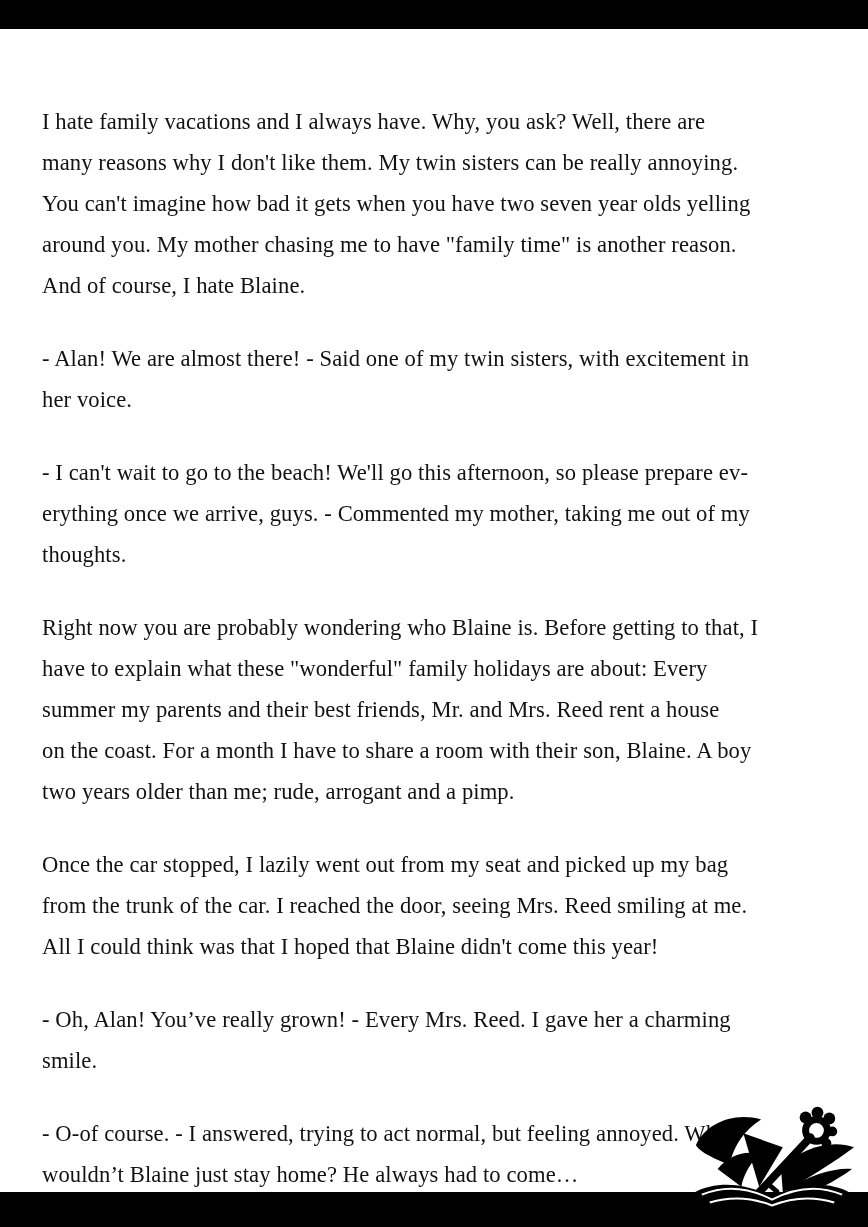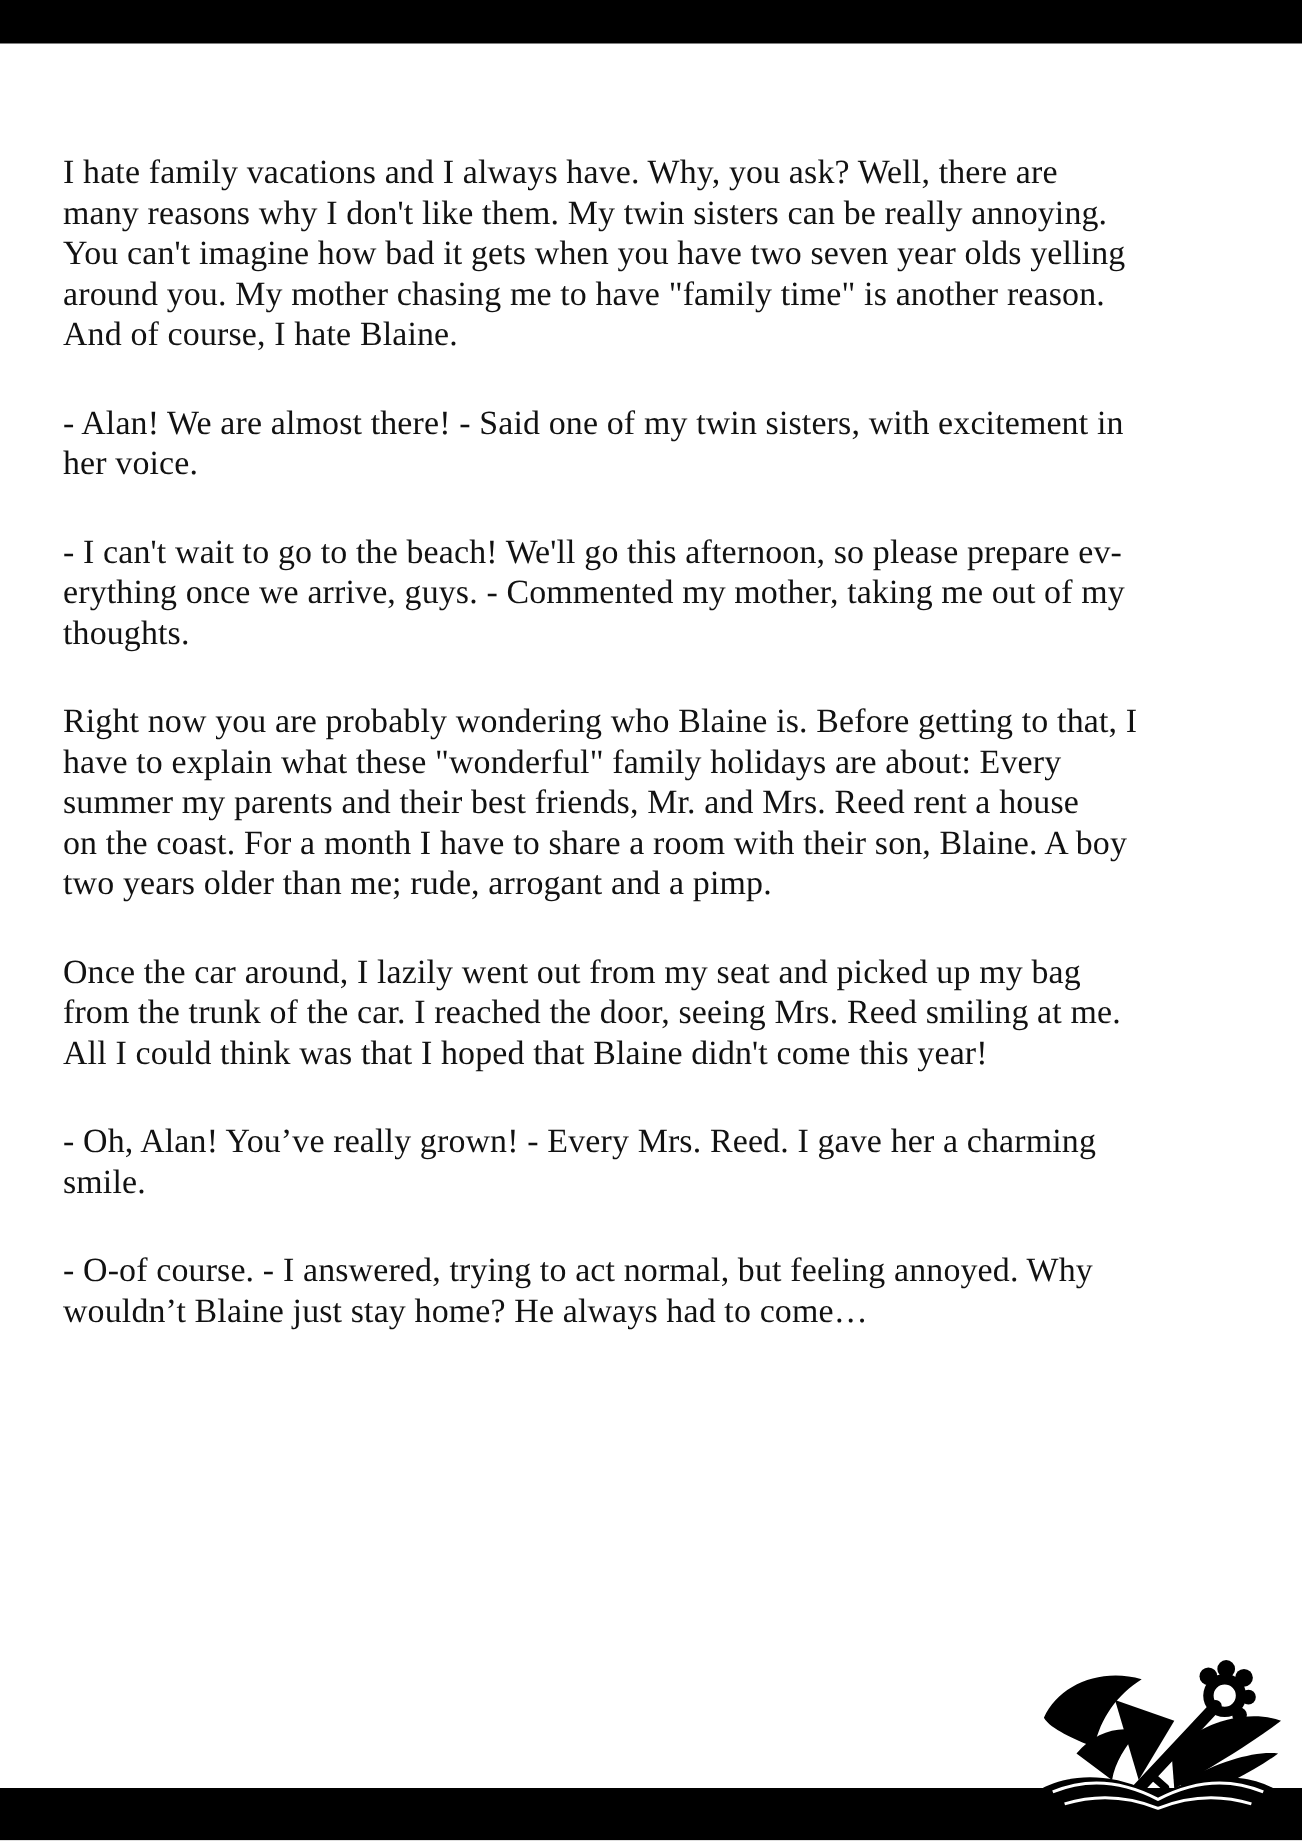--- a/index.html
+++ b/index.html
@@ -26,21 +26,21 @@
   .story {
     position: absolute;
     left: 42px;
     top: 101px;
     width: 788px;
     color: #121212;
   }
   .story p {
     margin: 0 0 32px 0;
     font-size: 22.6px;
-    line-height: 27px;
+    line-height: 41px;
     white-space: pre-line;
     letter-spacing: 0.1px;
   }
   .logo {
     position: absolute;
     left: 688px;
     top: 1105px;
     width: 168px;
     height: 118px;
     z-index: 2;
@@ -63,21 +63,21 @@
     <p>- Alan! We are almost there! - Said one of my twin sisters, with excitement in
 her voice.</p>
     <p>- I can't wait to go to the beach! We'll go this afternoon, so please prepare ev-
 erything once we arrive, guys. - Commented my mother, taking me out of my
 thoughts.</p>
     <p>Right now you are probably wondering who Blaine is. Before getting to that, I
 have to explain what these "wonderful" family holidays are about: Every
 summer my parents and their best friends, Mr. and Mrs. Reed rent a house
 on the coast. For a month I have to share a room with their son, Blaine. A boy
 two years older than me; rude, arrogant and a pimp.</p>
-    <p>Once the car around, I lazily went out from my seat and picked up my bag
+    <p>Once the car stopped, I lazily went out from my seat and picked up my bag
 from the trunk of the car. I reached the door, seeing Mrs. Reed smiling at me.
 All I could think was that I hoped that Blaine didn't come this year!</p>
     <p>- Oh, Alan! You’ve really grown! - Every Mrs. Reed. I gave her a charming
 smile.</p>
     <p>- O-of course. - I answered, trying to act normal, but feeling annoyed. Why
 wouldn’t Blaine just stay home? He always had to come…</p>
   </main>
 
   <div class="logo">
     

